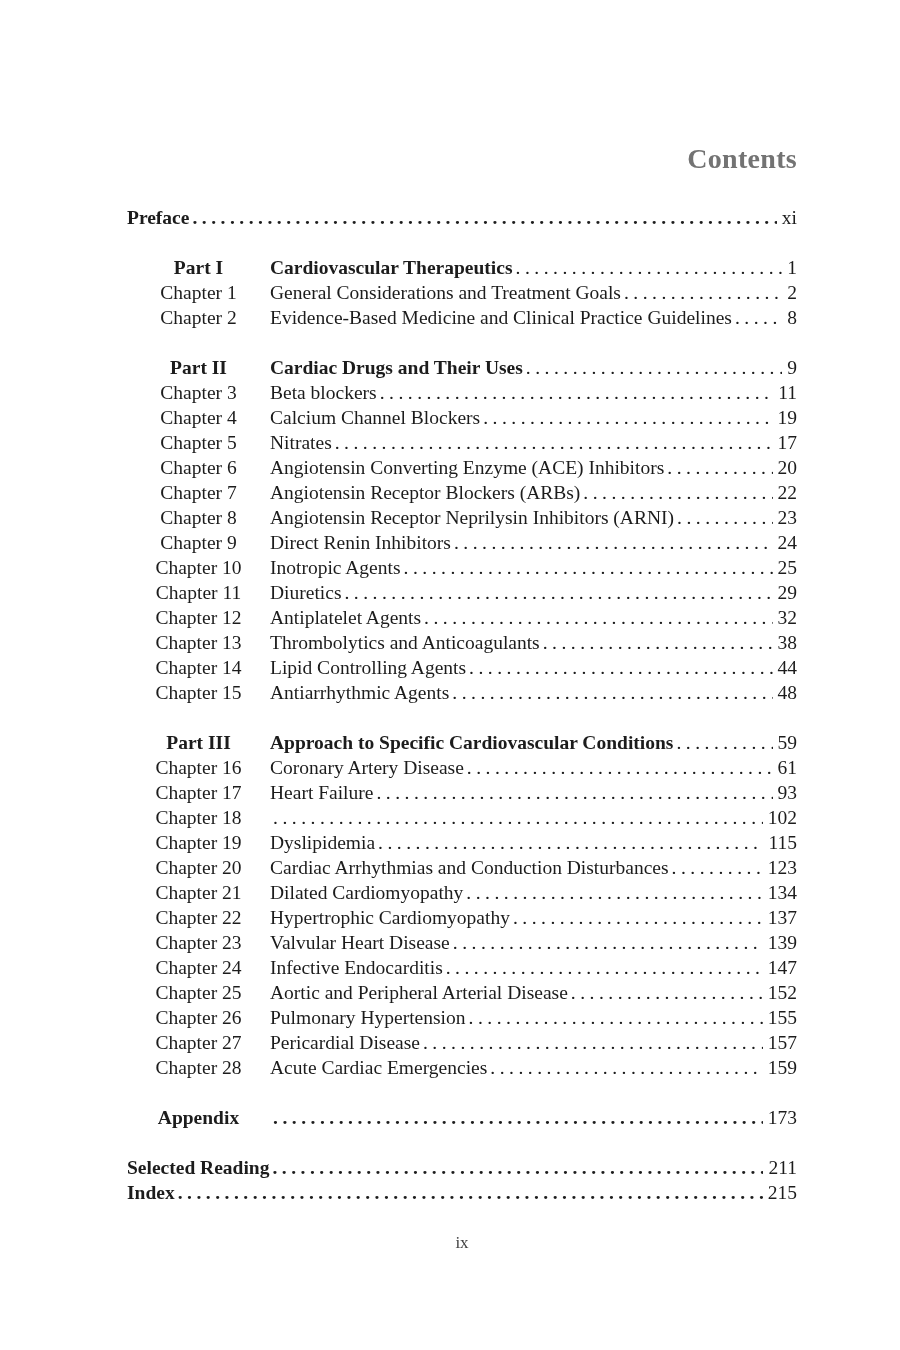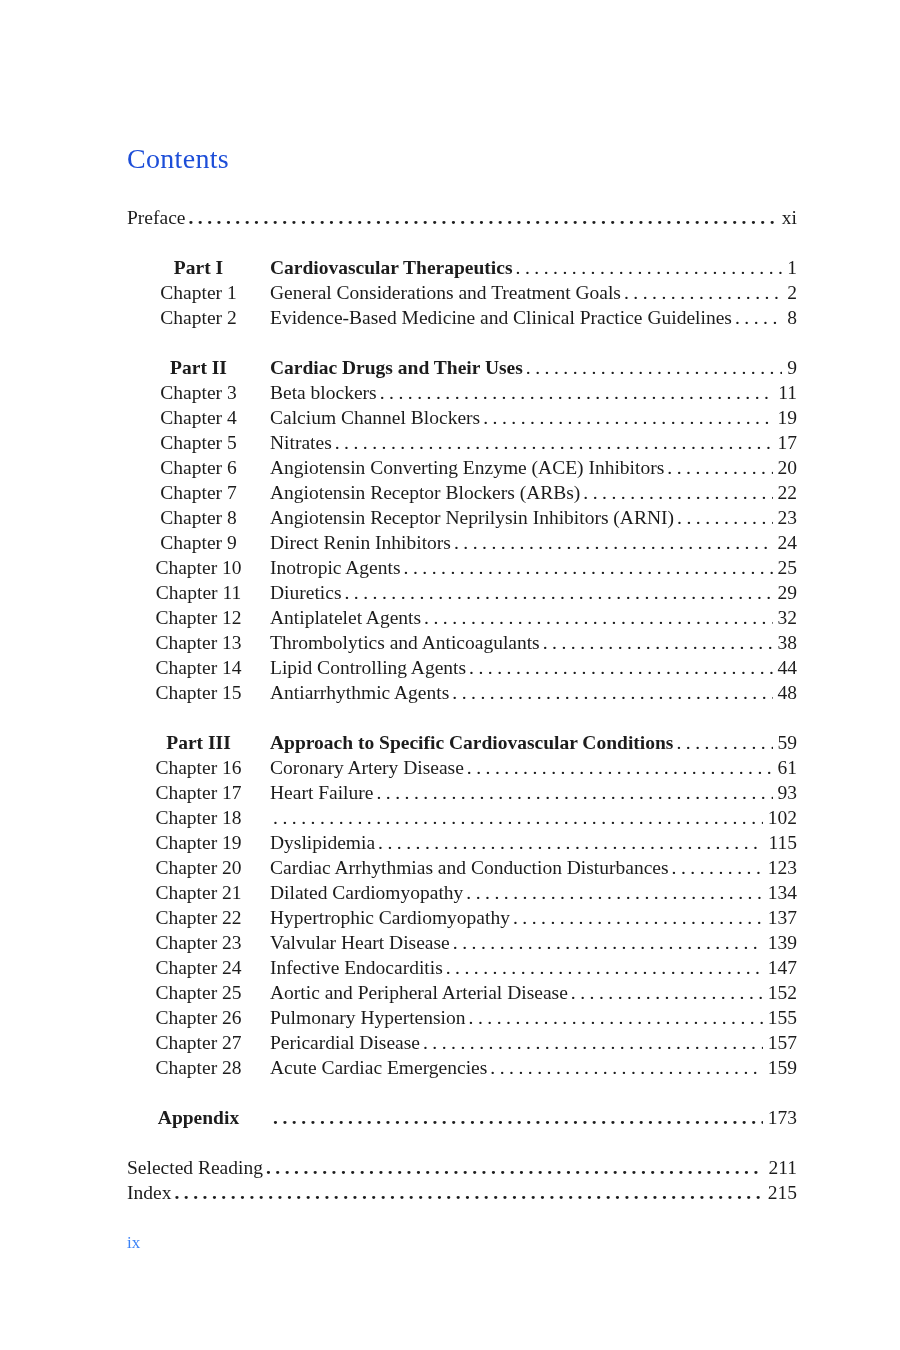--- a/index.html
+++ b/index.html
@@ -10,25 +10,25 @@
     font-family: "Liberation Serif", serif;
     overflow: hidden;
   }
   .page {
     width: 670px;
     margin-left: 127px;
     padding-top: 142px;
   }
   .doc-title {
     margin: 0 0 30px 0;
-    text-align: left;
+    text-align: right;
     font-size: 28px;
     line-height: 33px;
-    font-weight: normal;
-    color: #1d4ed8;
+    font-weight: bold;
+    color: #737373;
     letter-spacing: 0.3px;
   }
   .toc-section { margin: 0 0 25px 0; }
   .toc-row {
     display: flex;
     align-items: baseline;
     font-size: 19.5px;
     line-height: 25px;
     white-space: nowrap;
   }
@@ -49,27 +49,28 @@
   .toc-page {
     flex: 0 0 auto;
     margin-left: 5px;
     text-align: right;
     font-weight: normal;
   }
   
   .s-part .toc-label, .s-part .toc-title { font-weight: bold; }
   .s-appendix .toc-label, .s-appendix .toc-title { font-weight: bold; }
   .s-appendix .leader::after { font-weight: bold; }
-  .s-front .toc-title, .s-back .toc-title { font-weight: normal; }
+  .s-front .toc-title, .s-back .toc-title { font-weight: bold; }
   .s-front .leader::after, .s-back .leader::after { font-weight: bold; }
   .footer {
     margin-top: 6px;
+    text-align: center;
     font-size: 17px;
     line-height: 25px;
-    color: #3b82f6;
+    color: #404040;
   }
 </style>
 </head>
 <body>
 
 <div class="page">
   <h1 class="doc-title">Contents</h1>
   <div id="toc-root">
       <div class="toc-section">
         <div class="toc-row s-front">

